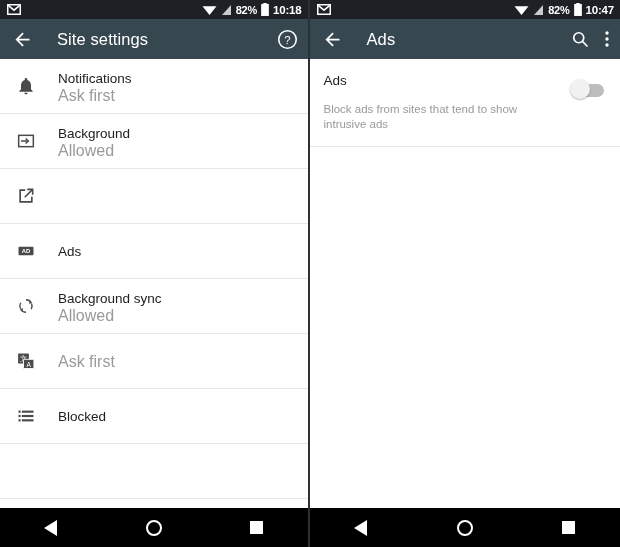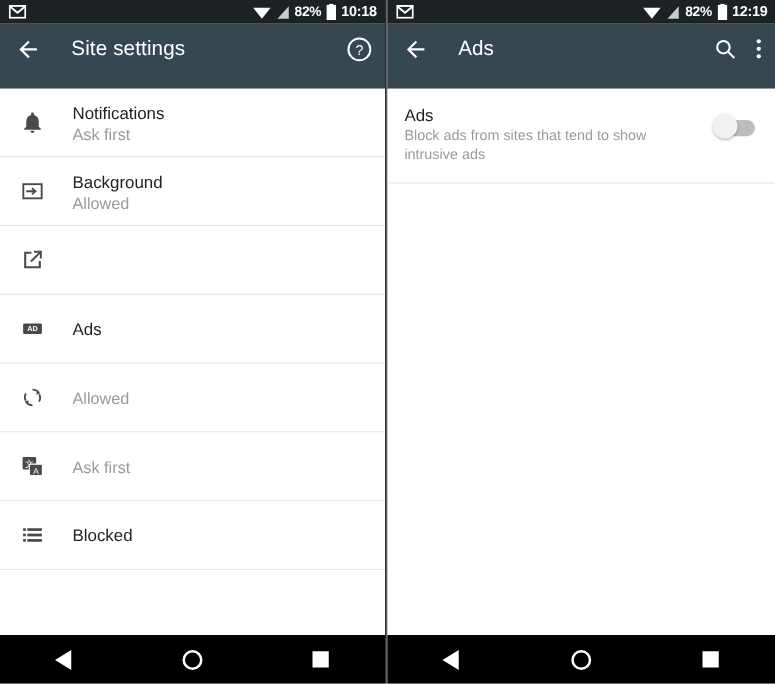--- a/index.html
+++ b/index.html
@@ -51,21 +51,21 @@
   }
   .batt-pct { font-size: 11px; }
   .clock { font-size: 11.5px; }
 
   
   .appbar {
     height: 40px;
     background: #37474f;
     display: flex;
     align-items: center;
-    padding: 0 10px 12px 12px;
+    padding: 0 10px 0 12px;
     flex: 0 0 auto;
   }
   .appbar-title {
     color: #ffffff;
     font-size: 16.5px;
     margin-left: 24px;
     letter-spacing: 0.1px;
   }
   .appbar-actions {
     margin-left: auto;
@@ -103,21 +103,21 @@
     display: flex;
     flex-direction: column;
     justify-content: center;
   }
   .row-title {
     font-size: 13.5px;
     color: #212121;
     line-height: 17px;
   }
   .row-sub {
-    font-size: 13px;
+    font-size: 16px;
     color: #9a9a9a;
     line-height: 15px;
     margin-top: 1px;
   }
 
   
   .detail-row {
     display: flex;
     align-items: flex-start;
     padding: 13px 14px 14px 14px;
@@ -127,21 +127,21 @@
   .detail-text { flex: 1 1 auto; padding-right: 8px; }
   .detail-title {
     font-size: 13.5px;
     color: #212121;
     line-height: 18px;
   }
   .detail-sub {
     font-size: 11.5px;
     color: #9a9a9a;
     line-height: 15px;
-    margin-top: 0;
+    margin-top: 12px;
     max-width: 195px;
   }
   .switch {
     width: 36px;
     height: 22px;
     position: relative;
     margin-top: 7px;
     flex: 0 0 auto;
   }
   .switch-track {
@@ -297,20 +297,21 @@
           <svg class="ic" width="20" height="20" viewBox="0 0 24 24">
             <path d="M12 4.5a7.5 7.5 0 0 1 6.4 3.6" fill="none" stroke="#4a4a4a" stroke-width="1.7"></path>
             <path d="M12 19.5a7.5 7.5 0 0 1-6.4-3.6" fill="none" stroke="#4a4a4a" stroke-width="1.7"></path>
             <path d="M5.6 8.1a7.5 7.5 0 0 0-.1 7" fill="none" stroke="#4a4a4a" stroke-width="1.7"></path>
             <path d="M18.4 15.9a7.5 7.5 0 0 0 .1-7" fill="none" stroke="#4a4a4a" stroke-width="1.7"></path>
             <path d="M16.6 5.2 L18.9 8.3 L15.5 9.2 Z" fill="#4a4a4a"></path>
             <path d="M7.4 18.8 L5.1 15.7 L8.5 14.8 Z" fill="#4a4a4a"></path>
           </svg>
         </div>
         <div class="row-text">
+          <span class="row-title">Background sync</span>
           <span class="row-sub">Allowed</span>
         </div>
       </div>
 
 
       <div class="row">
         <div class="row-icon">
           <svg class="ic" width="20" height="20" viewBox="0 0 24 24">
             <rect x="2.5" y="3" width="13" height="12" rx="1" fill="#4a4a4a"></rect>
             <text x="9" y="12.3" font-size="8.5" font-family="Liberation Sans, sans-serif" fill="#ffffff" text-anchor="middle">文</text>
@@ -375,21 +376,21 @@
             <path d="M10 1 L10 11 L1 11 Z" fill="#c9cccd"></path>
           </svg>
         </span>
         <span class="batt-pct">82%</span>
         <span>
           <svg class="ic" width="8" height="13" viewBox="0 0 8 13">
             <rect x="2.3" y="0" width="3.4" height="1.6" fill="#ffffff"></rect>
             <rect x="0.7" y="1.4" width="6.6" height="11.2" fill="#ffffff" stroke="#ffffff" stroke-width="1"></rect>
           </svg>
         </span>
-        <span class="clock">12:19</span>
+        <span class="clock">10:47</span>
       </div>
     </div>
 
     <div class="appbar">
       <span>
         <svg class="ic" width="21" height="21" viewBox="0 0 24 24">
           <path d="M20 11H7.8l5.6-5.6L12 4l-8 8 8 8 1.4-1.4L7.8 13H20z" fill="#ffffff"></path>
         </svg>
       </span>
       <span class="appbar-title">Ads</span>

